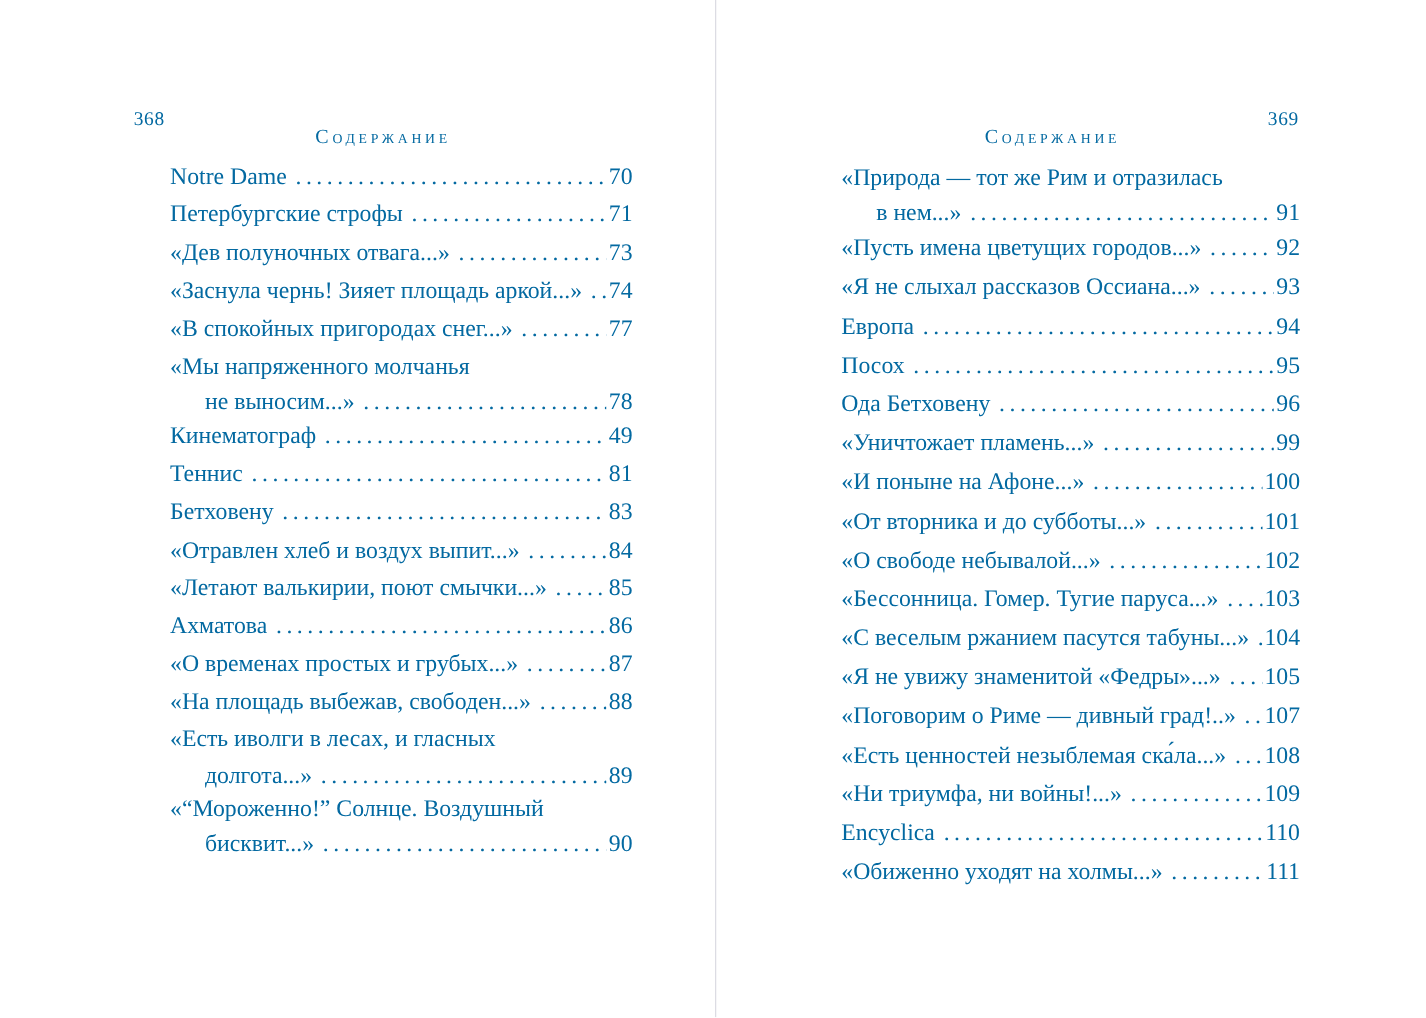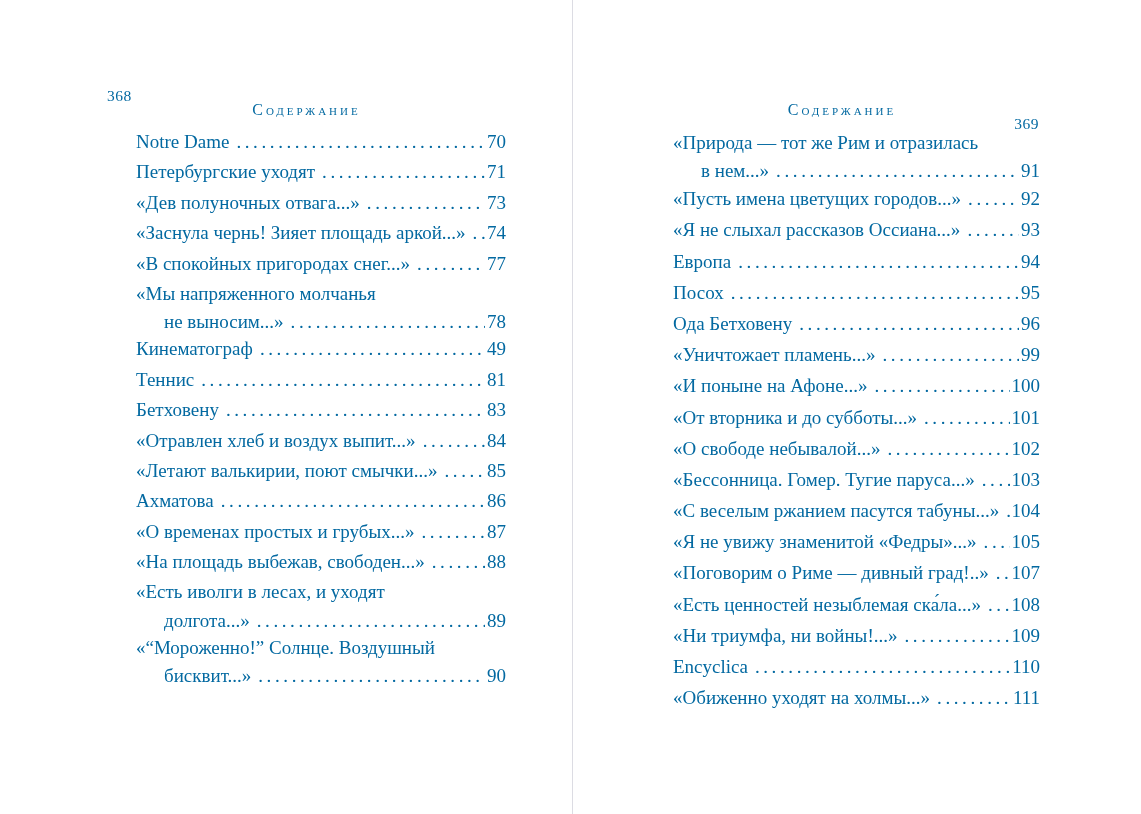--- a/index.html
+++ b/index.html
@@ -29,21 +29,21 @@
   .running-title {
     display: block;
     text-align: center;
     font-variant: small-caps;
     letter-spacing: 3px;
     font-size: 16px;
     margin-top: 14px;
   }
   .folio { position: absolute; top: 0; font-size: 15.5px; letter-spacing: 0.5px; }
   .page-left  .folio { left: 0; }
-  .page-right .folio { right: 1px; margin-top: 28px; }
+  .page-right .folio { right: 1px; }
 
   .toc { position: absolute; left: 0; right: 0; top: 127px; font-size: 19px; margin-left: 29px; }
   .row {
     display: flex;
     align-items: baseline;
     height: 30.4px;
     line-height: 30.4px;
     white-space: nowrap;
   }
   .page-right .row { height: 31.2px; line-height: 31.2px; }
@@ -72,21 +72,21 @@
       <span class="folio">368</span>
       <span class="running-title">Содержание</span>
     </div>
     <div class="toc">
         <div class="row">
           <span class="title">Notre Dame</span>
           <span class="leader"></span>
           <span class="pagenum">70</span>
         </div>
         <div class="row">
-          <span class="title">Петербургские уходят</span>
+          <span class="title">Петербургские строфы</span>
           <span class="leader"></span>
           <span class="pagenum">71</span>
         </div>
         <div class="row">
           <span class="title">«Дев полуночных отвага...»</span>
           <span class="leader"></span>
           <span class="pagenum">73</span>
         </div>
         <div class="row">
           <span class="title">«Заснула чернь! Зияет площадь аркой...»</span>
@@ -140,21 +140,21 @@
           <span class="title">«О временах простых и грубых...»</span>
           <span class="leader"></span>
           <span class="pagenum">87</span>
         </div>
         <div class="row">
           <span class="title">«На площадь выбежав, свободен...»</span>
           <span class="leader"></span>
           <span class="pagenum">88</span>
         </div>
         <div class="row">
-          <span class="title">«Есть иволги в лесах, и уходят</span>
+          <span class="title">«Есть иволги в лесах, и гласных</span>
         </div>
         <div class="row cont">
           <span class="title">долгота...»</span>
           <span class="leader"></span>
           <span class="pagenum">89</span>
         </div>
         <div class="row">
           <span class="title">«“Мороженно!” Солнце. Воздушный</span>
         </div>
         <div class="row cont">

